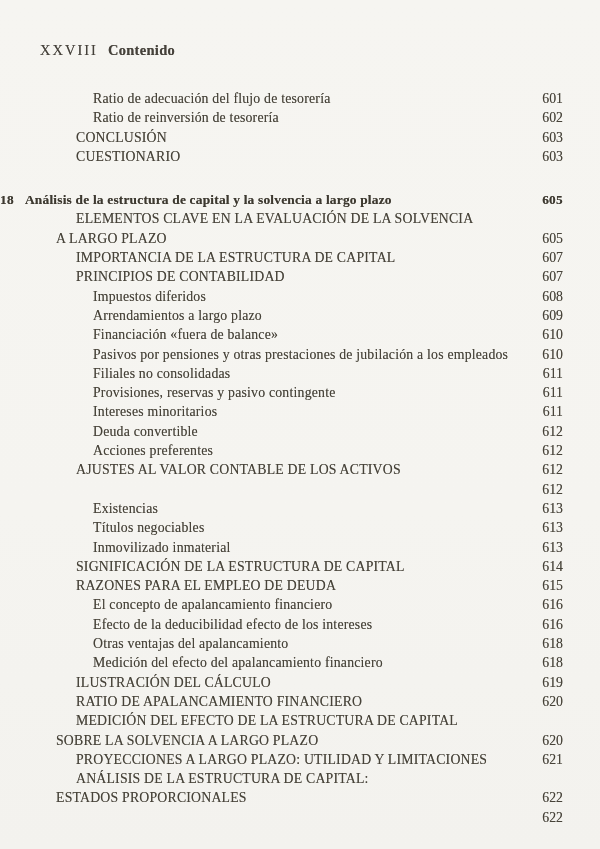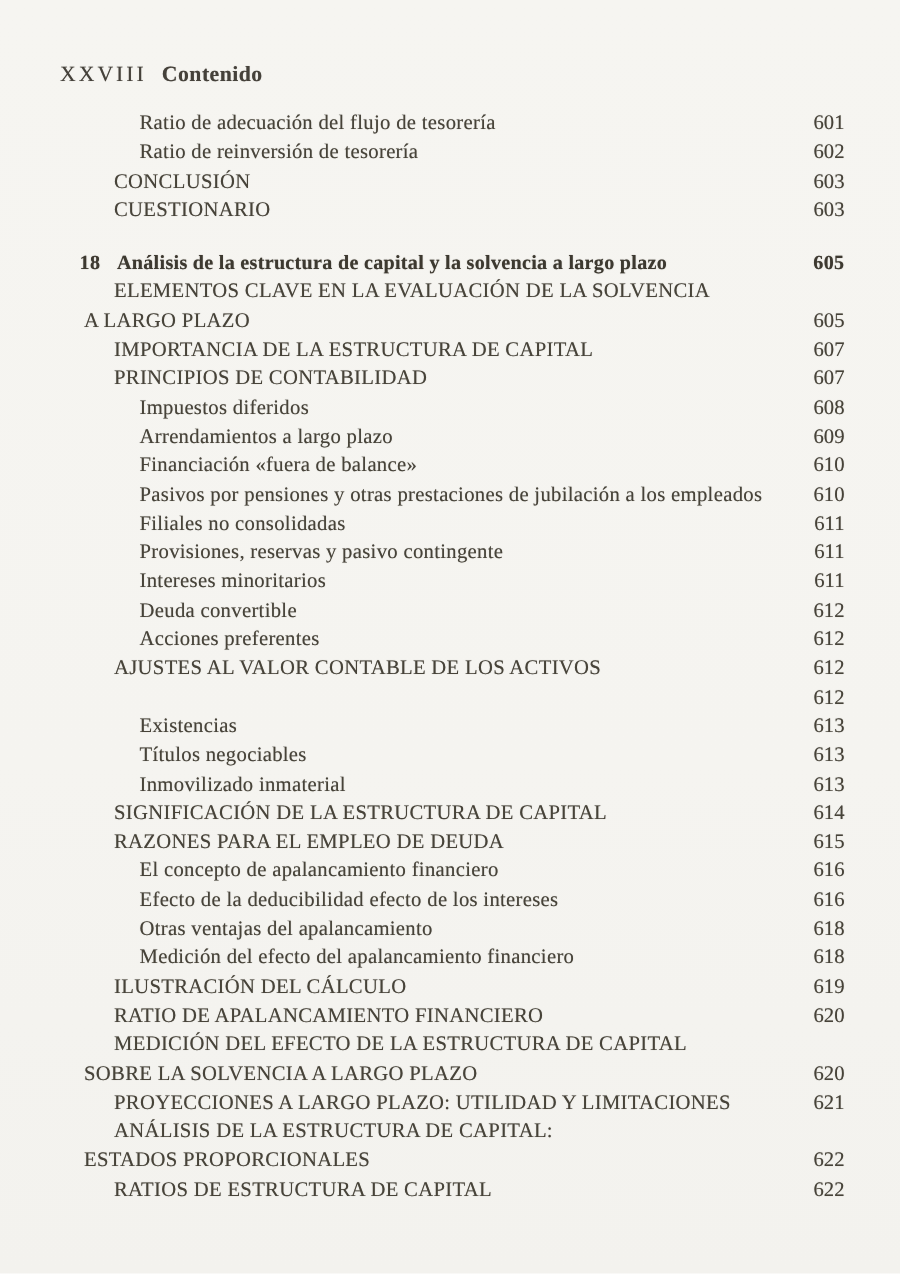--- a/index.html
+++ b/index.html
@@ -14,39 +14,38 @@
     position:relative; width:600px; height:849px; overflow:hidden;
   }
   .running-header {
     position:absolute; top:42px; left:40px;
     font-size:14.5px; color:#45413a;
     text-shadow:0 0 .5px rgba(70,66,58,.55);
   }
   .running-header .folio { letter-spacing:2px; }
   .running-header .title { margin-left:10px; letter-spacing:.3px;font-weight:bold; }
   .toc {
-    position:absolute; top:72px; left:0; right:0;
+    position:absolute; top:89px; left:0; right:0;
   }
   .row {
     display:flex; align-items:baseline;
     line-height:19.3px; height:19.3px;
     font-size:13.8px;
     padding-right:37px;
     text-shadow:0 0 .5px rgba(70,66,58,.5);
     white-space:nowrap;
   }
   .row.section      { padding-left:76px; }
   .row.sub          { padding-left:93px; }
   .row.cont         { padding-left:56px; }
   .row.chapter {
-    padding-left:53px;
     font-weight:bold; font-size:13.4px;
     letter-spacing:.25px;
     color:#3d3930;
-    margin-top:16px;
+    margin-top:24px;
     text-shadow:0 0 .6px rgba(61,57,48,.6);
   }
   .row .num { width:25px; flex:0 0 25px; }
   .row .entry-title { letter-spacing:.2px; }
   .row .pg { margin-left:auto; text-align:right; min-width:28px; padding-left:12px; }
 </style>
 </head>
 <body>
 
 <div class="page">
@@ -229,18 +228,17 @@
       <span class="entry-title">ANÁLISIS DE LA ESTRUCTURA DE CAPITAL:</span>
       <span class="pg"></span>
     </div>
       <div class="row cont">
 
       <span class="entry-title">ESTADOS PROPORCIONALES</span>
       <span class="pg">622</span>
     </div>
       <div class="row section">
 
-      <span class="entry-title">RATIOS DE ESTRUCTURA DE CAPITAL</span>
       <span class="pg">622</span>
     </div>
     </div>
 
 </div>
 
 </body></html>

